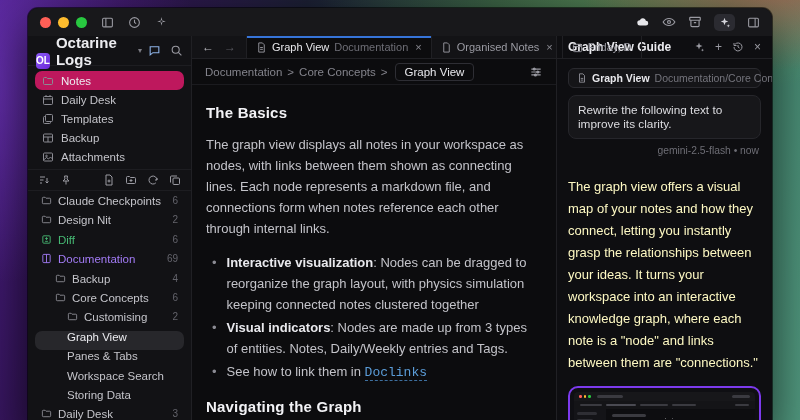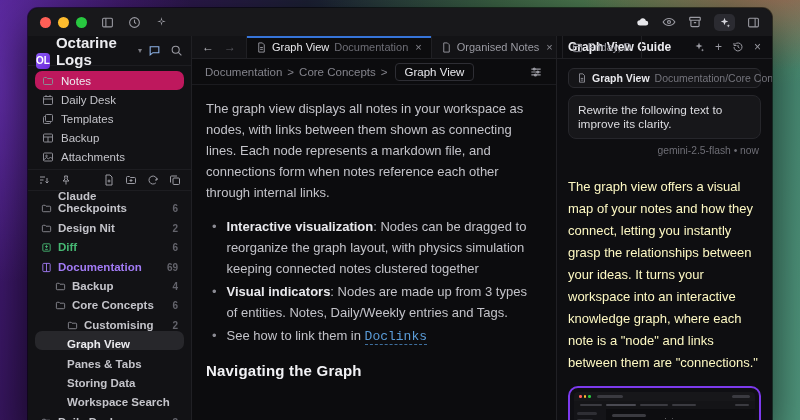--- a/index.html
+++ b/index.html
@@ -37,21 +37,21 @@
   .ws-name{ font-weight:bold; color:#ececf0; font-size:15px; }
   .chev{ color:#7b7b83; font-size:8px; }
   .ws-actions{ margin-left:auto; display:flex; gap:9px; }
   .nav{ padding:5px 7px 3px; }
   .nav-item{ height:19px; display:flex; align-items:center; gap:7px; padding:0 7px; border-radius:7px; color:#c4c4ca; }
   .nav-item.active{ background:#be185d; color:#ececf0; }
   .divider{ border-top:1px solid #1d1d21; }
   .tools{ height:20px; display:flex; align-items:center; padding:0 10px; gap:10px; color:#8b8b93; }
   .tools .spacer{ flex:1; }
   .tree{ padding:4px 7px; overflow:hidden; flex:1; }
-  .tree-row{ height:19.4px; display:flex; align-items:flex-end; gap:6px; padding:0 6px; border-radius:7px; color:#c4c4ca;font-weight:bold; }
+  .tree-row{ height:19.4px; display:flex; align-items:flex-start; gap:6px; padding:0 6px; border-radius:7px; color:#c4c4ca; }
   .tree-row .count{ margin-left:auto; color:#63636b; font-size:10px; }
   .tree-row.lvl1{ padding-left:20px; }
   .tree-row.lvl2{ padding-left:32px; }
   .tree-row.selected{ background:#27272b; color:#ececf0; }
   .tree-row.green{ color:#46b873; } .tree-row.green .ticon{ color:#46b873; }
   .tree-row.purple{ color:#a27bf5; } .tree-row.purple .ticon{ color:#a27bf5; }
   .ticon{ color:#8b8b93; display:inline-flex; }
   
   .editor{ flex:1; min-width:0; display:flex; flex-direction:column; background:#0c0c0e; }
   .tabbar{ height:23px; background:#131316; display:flex; align-items:stretch; border-bottom:1px solid #202024; flex:0 0 auto; }
@@ -350,24 +350,24 @@
           <span>Customising</span>
             <span class="count">2</span>
         </div>
         <div class="tree-row lvl2 selected">
           <span>Graph View</span>
         </div>
         <div class="tree-row lvl2">
           <span>Panes &amp; Tabs</span>
         </div>
         <div class="tree-row lvl2">
+          <span>Workspace Search</span>
+        </div>
+        <div class="tree-row lvl2">
           <span>Storing Data</span>
-        </div>
-        <div class="tree-row lvl2">
-          <span>Workspace Search</span>
         </div>
         <div class="tree-row">
           <span class="ticon">
               <svg width="11" height="11" viewBox="0 0 24 24" fill="none" stroke="currentColor" stroke-width="2">
                 <path d="M3 7a2 2 0 012-2h4l2 2h8a2 2 0 012 2v8a2 2 0 01-2 2H5a2 2 0 01-2-2z"></path>
               </svg>
             </span>
           <span>Daily Desk</span>
             <span class="count">3</span>
         </div>
@@ -434,20 +434,21 @@
               <line x1="4" y1="12" x2="20" y2="12"></line>
               <line x1="4" y1="17" x2="20" y2="17"></line>
               <circle cx="9" cy="7" r="1.6" fill="currentColor"></circle>
               <circle cx="15" cy="12" r="1.6" fill="currentColor"></circle>
               <circle cx="11" cy="17" r="1.6" fill="currentColor"></circle>
             </svg>
           </span>
       </div>
 
       <div class="content">
+        <h2>The Basics</h2>
         <p>The graph view displays all notes in your workspace as nodes, with links between them shown as connecting lines. Each node represents a markdown file, and connections form when notes reference each other through internal links.</p>
         <div class="blist">
           <div class="bitem">
             <span class="marker">•</span>
             <span><b>Interactive visualization</b><span>: Nodes can be dragged to reorganize the graph layout, with physics simulation keeping connected notes clustered together</span></span>
           </div>
           <div class="bitem">
             <span class="marker">•</span>
             <span><b>Visual indicators</b><span>: Nodes are made up from 3 types of entities. Notes, Daily/Weekly entries and Tags.</span></span>
           </div>

